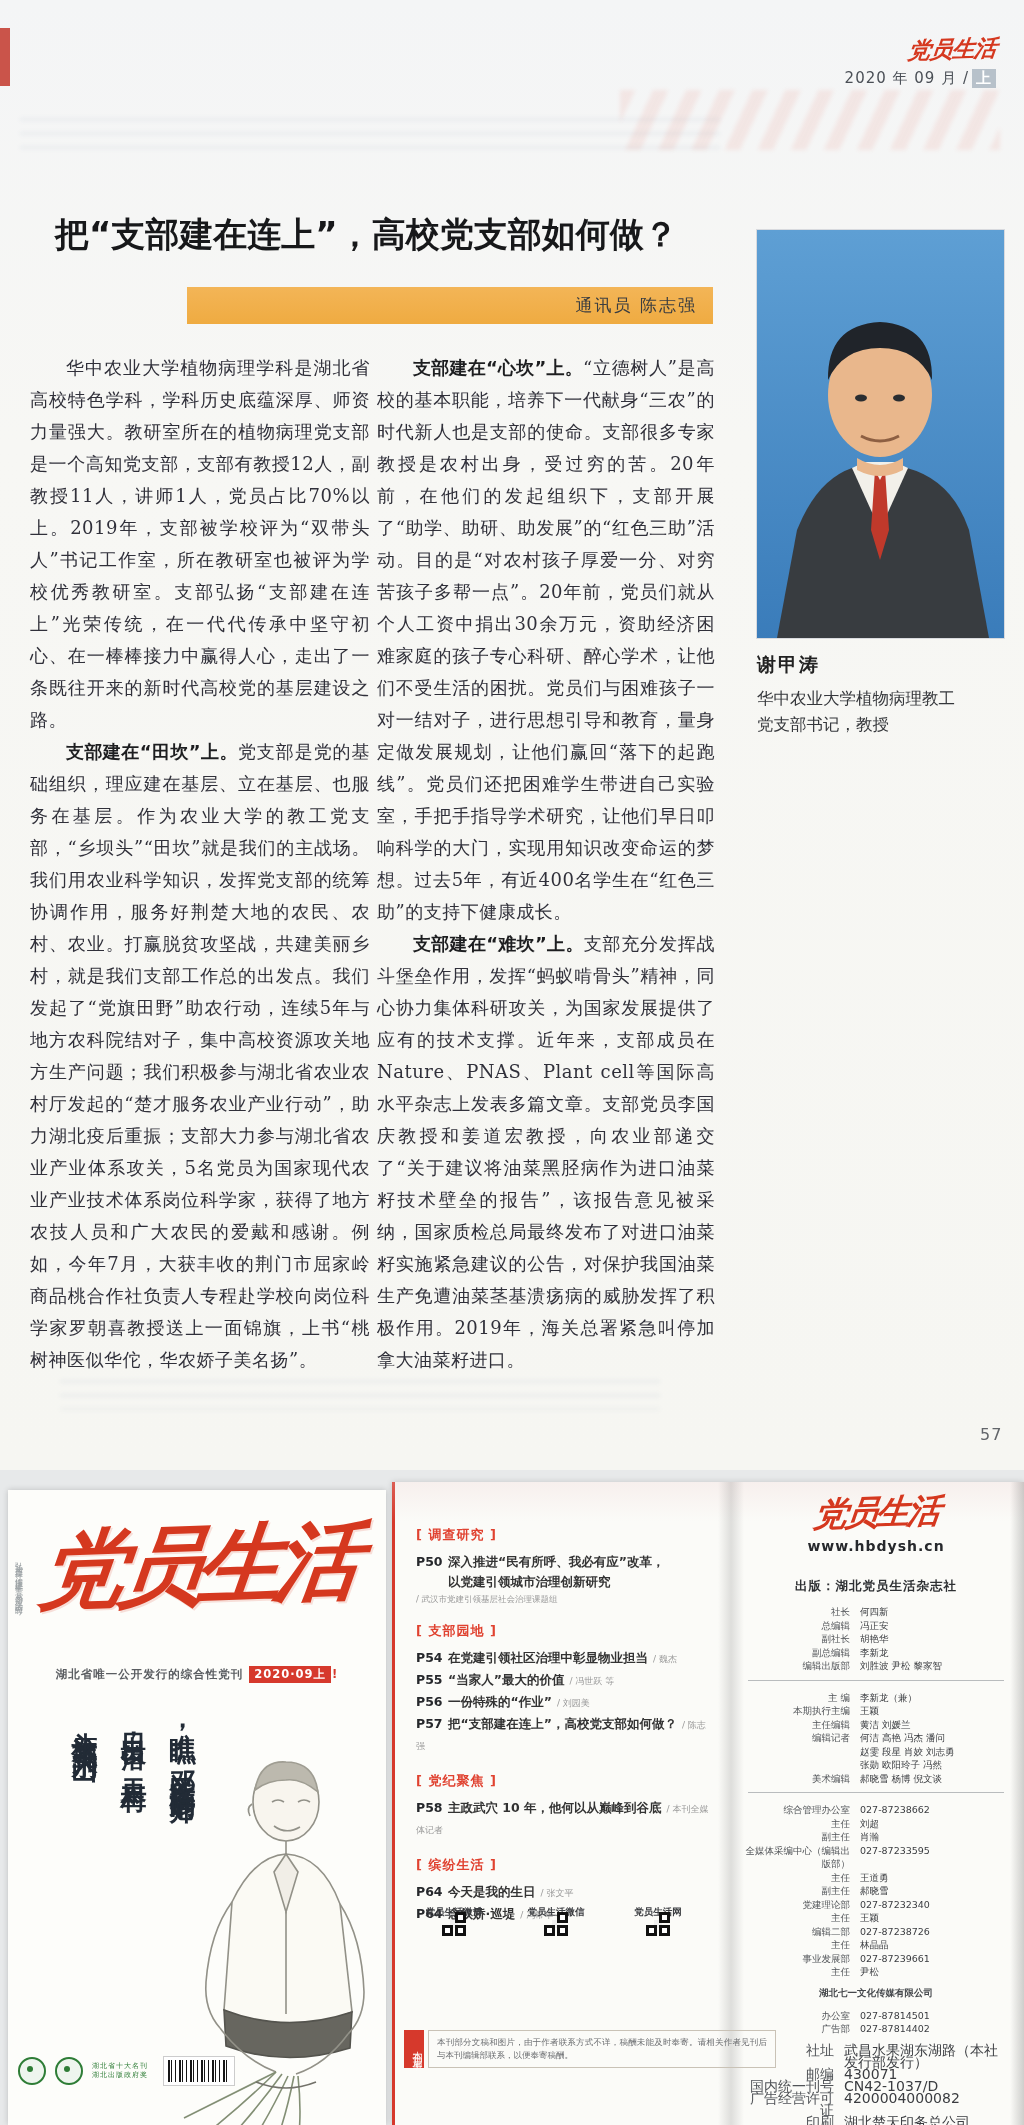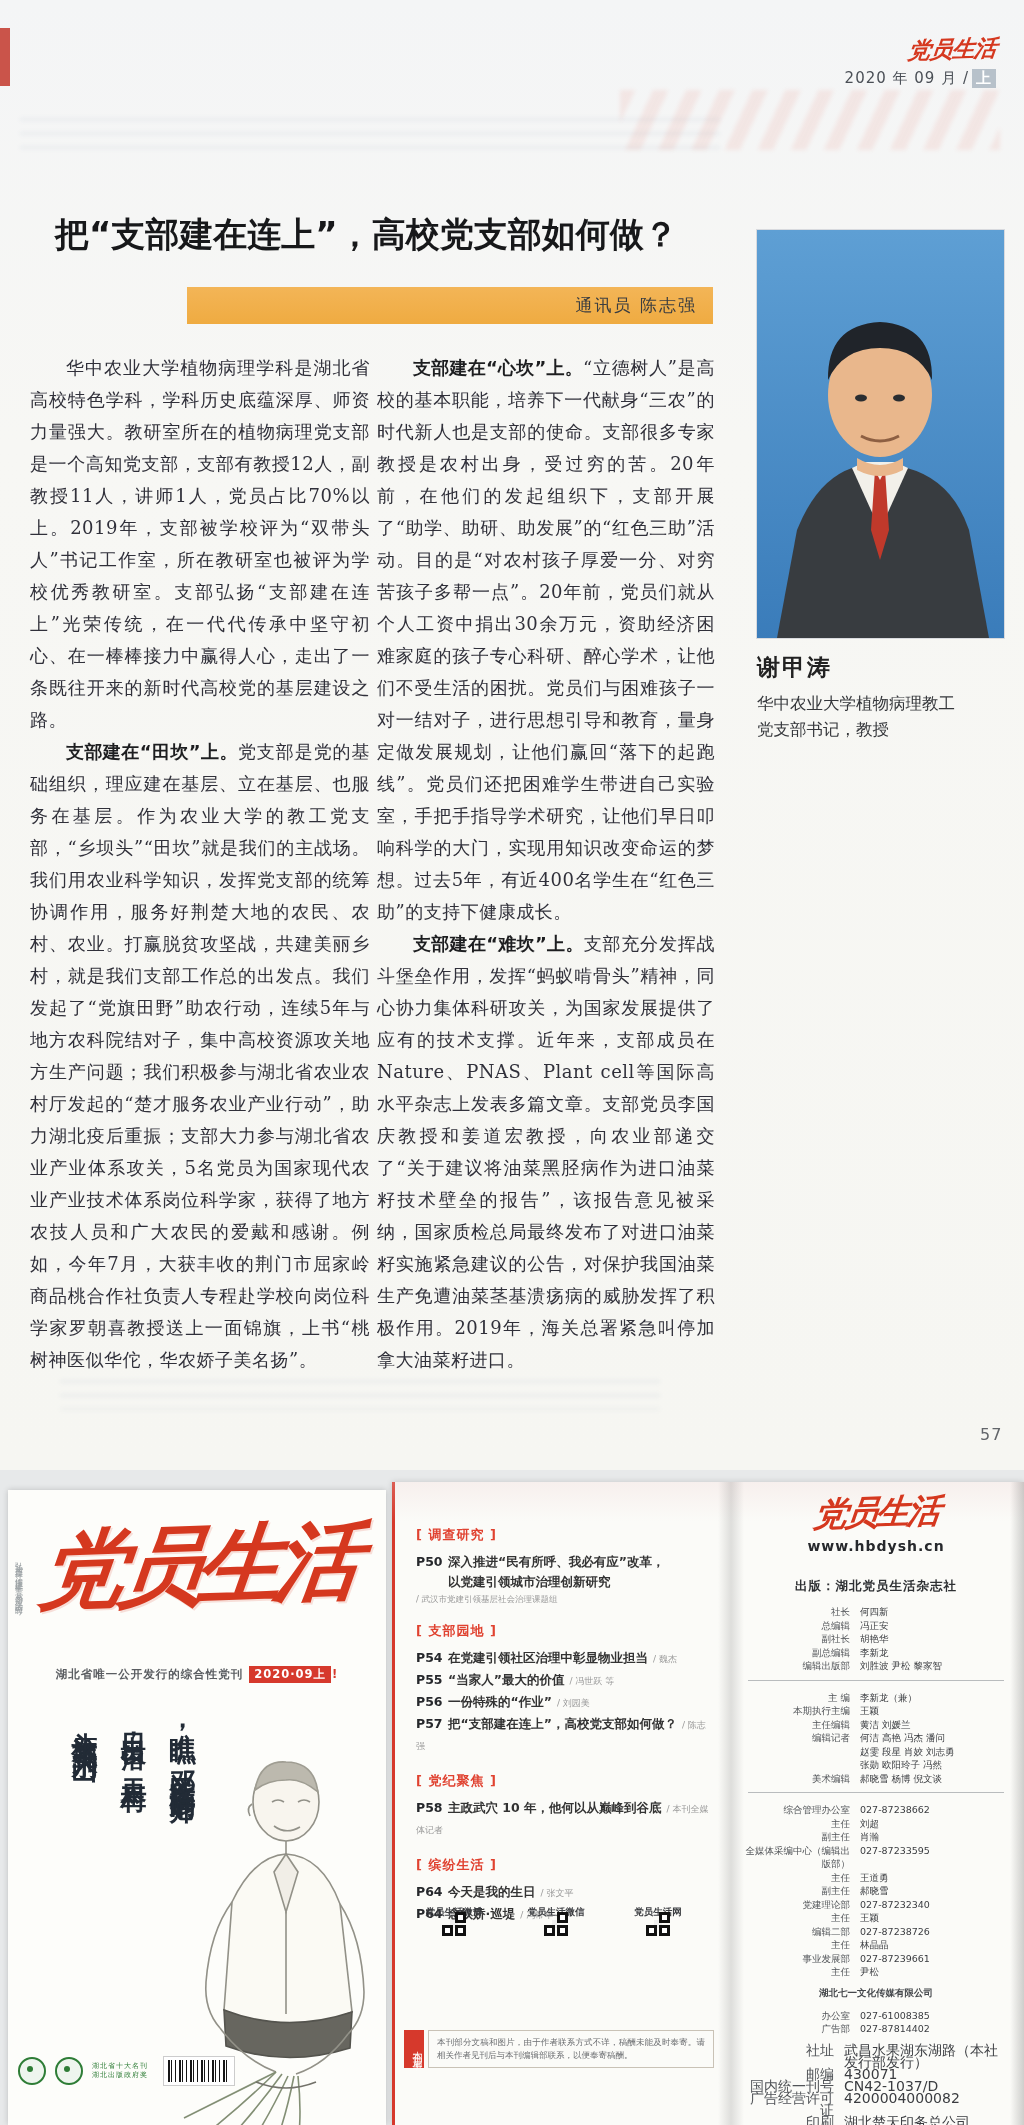--- a/index.html
+++ b/index.html
@@ -25,21 +25,21 @@
   .byline-bar span{position:absolute;right:16px;top:0;line-height:37px;font-size:17px;color:#3a3d40;letter-spacing:2px;}
 
   .col{position:absolute;top:352px;font-family:"DejaVu Serif","Liberation Serif",serif;font-size:18px;line-height:32px;color:#30303a;text-align:justify;letter-spacing:.5px;}
   .col p{margin:0;text-indent:2em;}
   .col p b{font-family:"DejaVu Sans","Liberation Sans",sans-serif;color:#1d1e20;letter-spacing:0;}
   .col-left{left:30px;width:340px;}
   .col-right{left:377px;width:338px;}
 
   .photo{position:absolute;left:757px;top:230px;width:247px;height:408px;box-shadow:0 0 0 1px #d8dade;}
   .caption{position:absolute;left:757px;top:652px;width:210px;}
-  .cap-name{font-size:23px;font-weight:bold;color:#222;letter-spacing:2px;}
+  .cap-name{font-size:19px;font-weight:bold;color:#222;letter-spacing:2px;}
   .cap-title{margin-top:8px;font-size:16.5px;line-height:26px;color:#35373b;}
   .pagenum{position:absolute;left:980px;top:1425px;font-size:16px;color:#62656a;letter-spacing:1px;}
 
   
   .bottom{position:absolute;left:0;top:1470px;width:1024px;height:655px;background:#e7e9ea;}
   .cover-card{position:absolute;left:8px;top:20px;width:378px;height:635px;background:#fdfdfa;box-shadow:0 0 6px rgba(0,0,0,.18);overflow:hidden;}
   .spread-card{position:absolute;left:392px;top:12px;width:632px;height:643px;background:#fbfbf8;box-shadow:0 0 6px rgba(0,0,0,.15);overflow:hidden;}
   .red-rule{position:absolute;left:0;top:0;width:3px;height:100%;background:#d6392c;}
   .gutter{position:absolute;left:326px;top:0;width:26px;height:100%;background:linear-gradient(90deg,transparent,rgba(90,90,90,.18),transparent);}
   .edge-shadow{position:absolute;right:0;top:0;width:14px;height:100%;background:linear-gradient(90deg,transparent,rgba(70,70,70,.25));}
@@ -73,21 +73,21 @@
   .toc-line2{display:block;padding-left:32px;font-weight:bold;color:#333;}
   .toc-c2{display:block;text-align:left;font-size:8.5px;color:#9a9a9a;line-height:14px;}
   .qr-row{position:absolute;left:26px;top:424px;width:296px;display:flex;gap:30px;}
   .qr-col{text-align:center;width:72px;}
   .qr-label{font-size:9.5px;font-weight:bold;color:#3b3d41;margin-bottom:5px;white-space:nowrap;}
   .qr{width:54px;height:54px;margin:0 auto;position:relative;background:repeating-linear-gradient(0deg,rgba(20,20,20,.9) 0 2px,transparent 2px 5px),repeating-linear-gradient(90deg,#1f1f1f 0 2px,#fff 2px 5px);outline:3px solid #fff;box-shadow:0 0 0 4px #eee;}
   .qr i{position:absolute;width:11px;height:11px;background:#fff;border:3px solid #111;box-sizing:border-box;}
   .qr i:nth-child(1){left:1px;top:1px;}
   .qr i:nth-child(2){right:1px;top:1px;}
   .qr i:nth-child(3){left:1px;bottom:1px;}
-  .notice{position:absolute;left:12px;top:548px;width:310px;display:flex;align-items:stretch;}
+  .notice{position:absolute;left:12px;top:548px;width:372px;display:flex;align-items:stretch;}
   .notice-tag{width:20px;background:#d6392c;color:#fff;writing-mode:vertical-rl;font-size:10px;letter-spacing:3px;text-align:center;padding:4px 0;}
   .notice-box{flex:1;border:1px solid #c9c2b6;margin-left:4px;padding:5px 8px;font-size:8.5px;line-height:13px;color:#6d6f72;text-align:justify;}
 
   
   .mh{position:absolute;left:350px;top:8px;width:268px;}
   .mh-logo{text-align:center;}
   .mh-logo .logo-script{font-size:34px;letter-spacing:-3px;}
   .mh-site{text-align:center;font-size:14px;font-weight:900;color:#26282c;letter-spacing:1px;margin-top:2px;}
   .mh-pub{text-align:center;font-size:12.5px;font-weight:bold;color:#2e3033;margin-top:24px;letter-spacing:1px;}
   .mh-group{margin-top:10px;}
@@ -405,21 +405,21 @@
 
           <div class="mh-row">
               <span class="lbl">主任</span>
               <span class="val">尹松</span>
             </div>
         </div>
         <div class="mh-company">湖北七一文化传媒有限公司</div>
         <div class="mh-group">
           <div class="mh-row">
               <span class="lbl">办公室</span>
-              <span class="val">027-61008385</span>
+              <span class="val">027-87814501</span>
             </div>
 
           <div class="mh-row">
               <span class="lbl">广告部</span>
               <span class="val">027-87814402</span>
             </div>
         </div>
         <div class="mh-fine">
           <div class="mh-row">
               <span class="lbl">社址</span>

